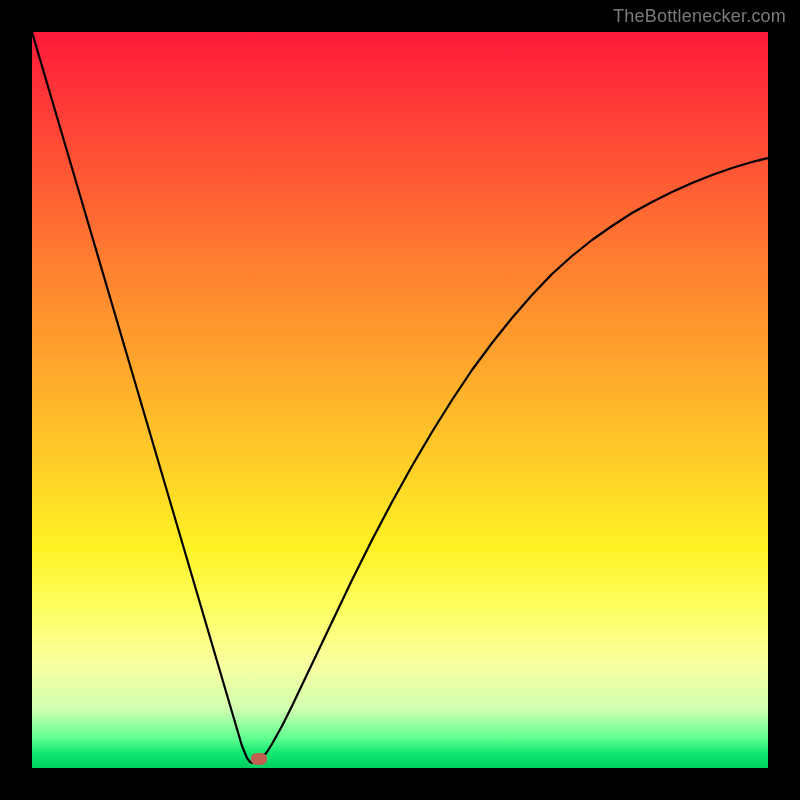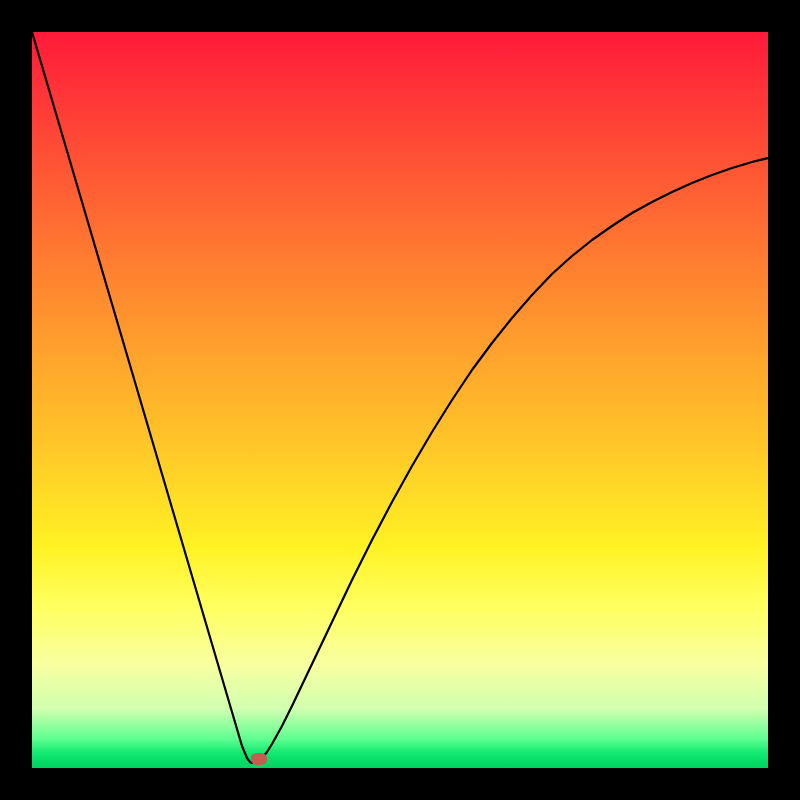--- a/index.html
+++ b/index.html
@@ -72,13 +72,14 @@
 <body>
 
 <div class="frame">
   <div class="plot">
     <div class="gradient-bg"></div>
     <svg class="curve" viewBox="0 0 736 736" preserveAspectRatio="none">
       <path id="curve-path" fill="none" stroke="#000" stroke-width="2.2" stroke-linejoin="round" stroke-linecap="round" d="M0 0 L20 68 L40 136 L60 204 L80 272 L100 340 L120 408 L140 476 L160 544 L180 612 L200 680 L205 697 L210 714 L215 726 L218 730 L220 731 L225 730 L230 726 L235 720 L240 712 L250 694 L260 674 L280 632 L300 590 L320 548 L340 508 L360 470 L380 434 L400 400 L420 368 L440 338 L460 311 L480 286 L500 263 L520 242 L540 224 L560 208 L580 194 L600 181 L620 170 L640 160 L660 151 L680 143 L700 136 L720 130 L736 126"></path>
     </svg>
     <div id="marker" class="marker" style="left: 227px; top: 727px; background: rgb(192, 96, 80);"></div>
   </div>
+  <div class="watermark">TheBottlenecker.com</div>
 </div>
 
 </body></html>

